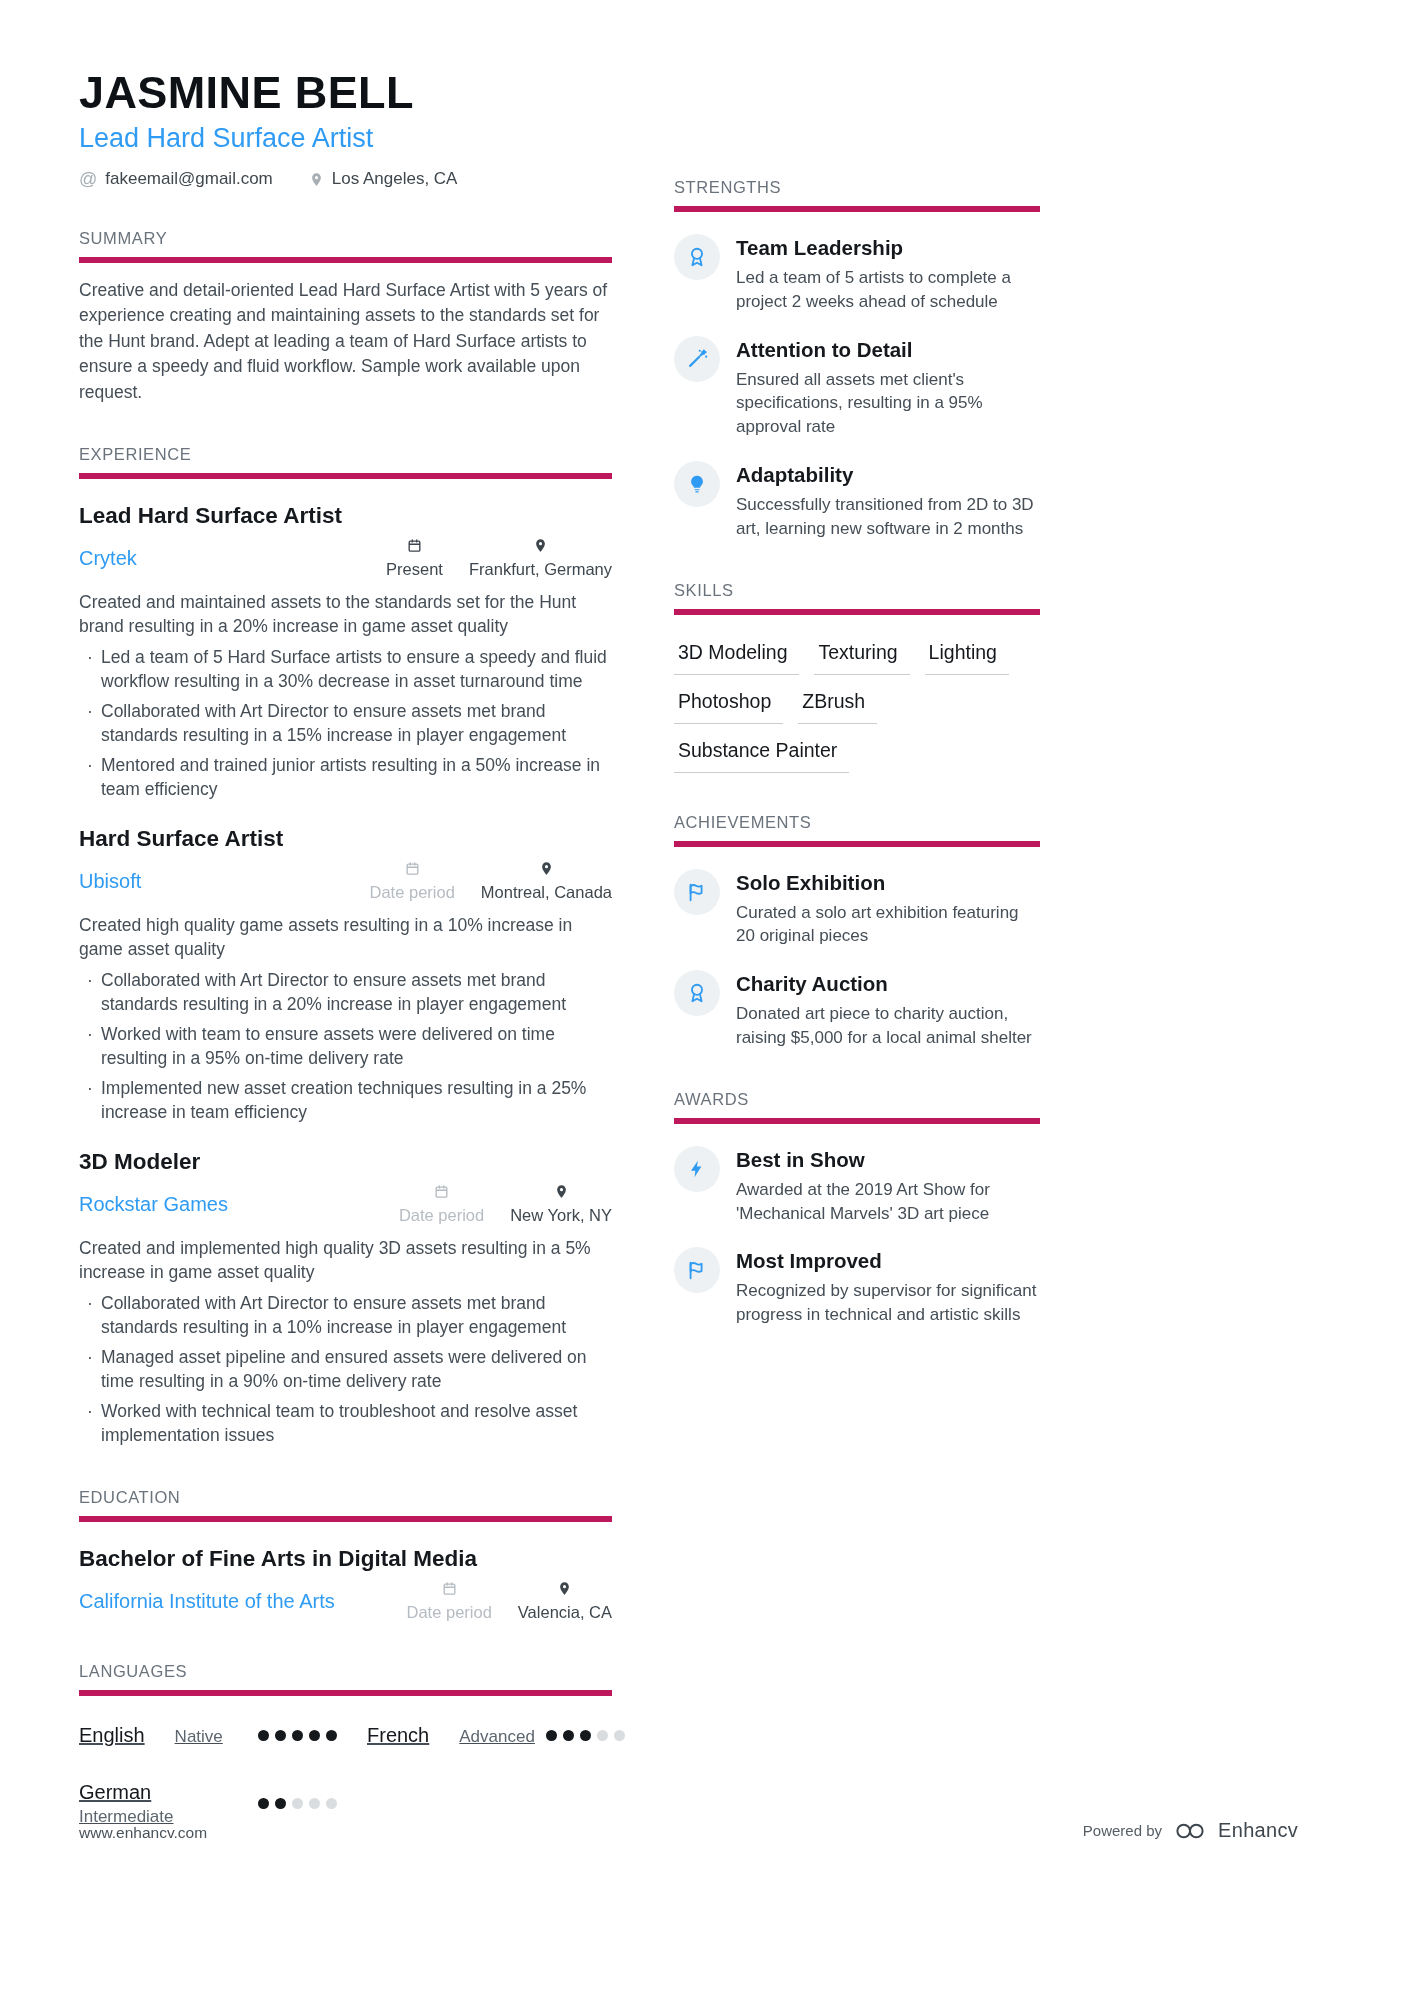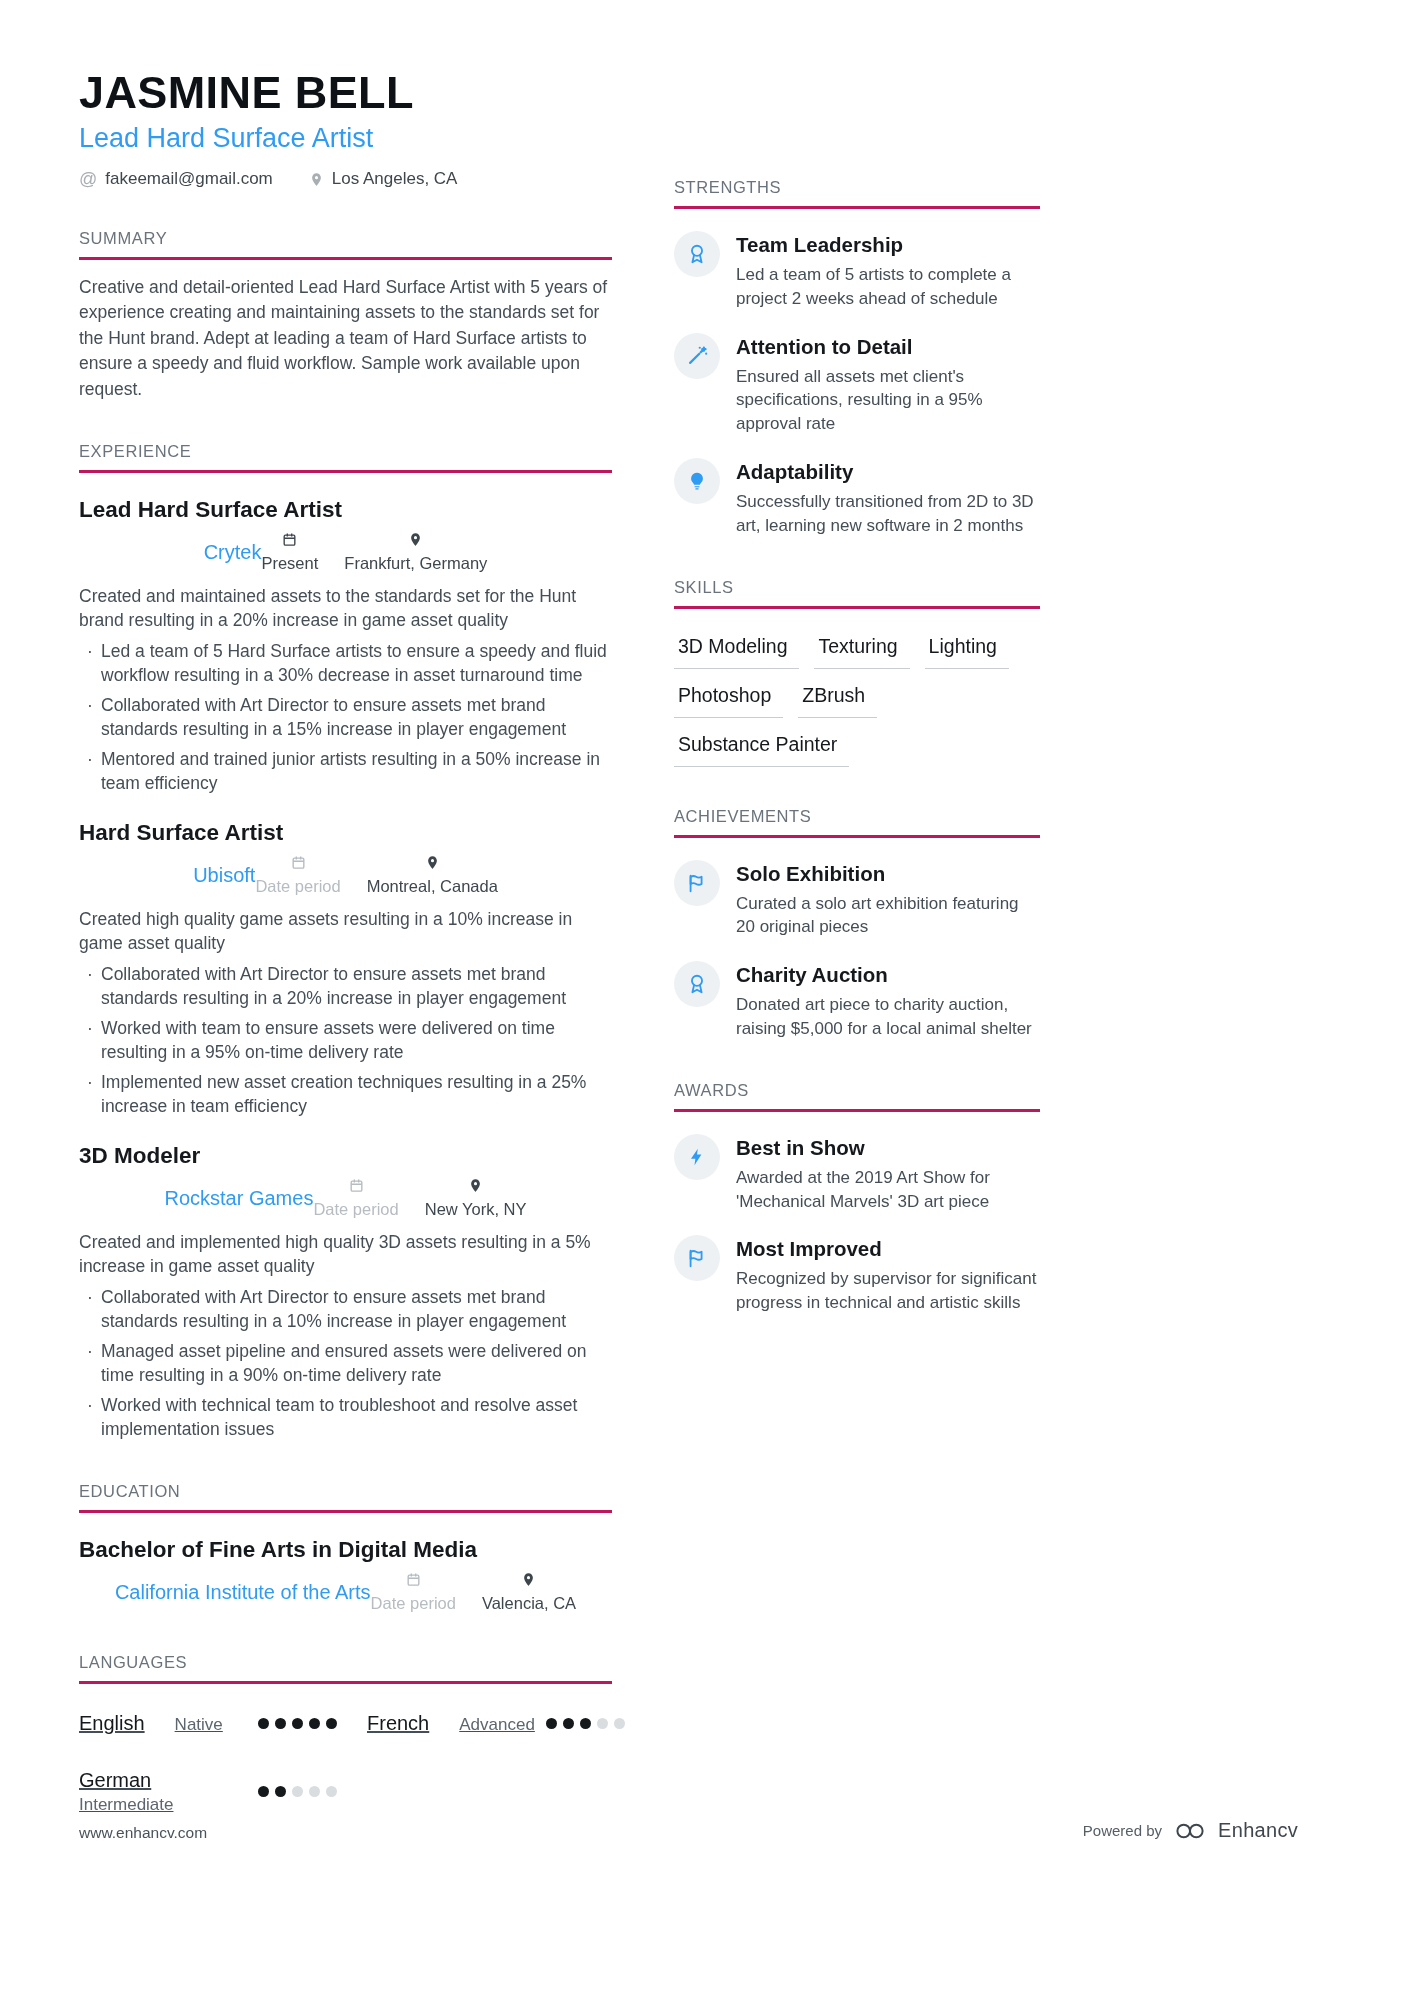--- a/index.html
+++ b/index.html
@@ -15,27 +15,27 @@
   .contact-row { display:flex; gap:36px; margin-top:17px; align-items:center; }
   .contact-item { display:flex; align-items:center; gap:8px; font-size:17px; color:#3f474e; }
   .at-icon { color:#a7aeb4; font-size:18px; line-height:1; }
   .icon-muted { color:#a7aeb4; }
   .icon-dark { color:#3d454d; }
 
   
   .section { margin-top:40px; }
   .right-col .section:first-child { margin-top:0; }
   .section-heading { margin:0; font-size:16.5px; font-weight:normal; color:#6a737c; letter-spacing:.6px;
-                     padding-bottom:9px; border-bottom:3px solid #be185d; }
+                     padding-bottom:9px; border-bottom:6px solid #be185d; }
   .summary-text { margin:15px 0 0 0; font-size:17.5px; line-height:1.45; color:#454e56; }
 
   
   .job { margin-top:24px; }
   .job-title { margin:0; font-size:22.5px; font-weight:600; color:#15191d; }
-  .meta-row { display:flex; justify-content:center; align-items:center; margin-top:9px; }
+  .meta-row { display:flex; justify-content:space-between; align-items:center; margin-top:9px; }
   .company { font-size:20px; color:#2f9bf2; text-decoration:none; }
   .meta { display:flex; gap:26px; align-items:center; }
   .meta-item { display:flex; align-items:center; gap:7px; font-size:16.5px; color:#3f474e;flex-direction:column; }
   .meta-item.muted { color:#b6bcc2; }
   .job-desc { margin:11px 0 0 0; font-size:17.5px; line-height:1.4; color:#454e56; }
   ul.bullets { list-style:none; margin:6px 0 0 0; padding:0; }
   ul.bullets li { display:flex; margin-top:5px; font-size:17.5px; line-height:1.4; color:#454e56; }
   ul.bullets .b { width:22px; flex:none; text-align:center; color:#454e56; }
 
   

